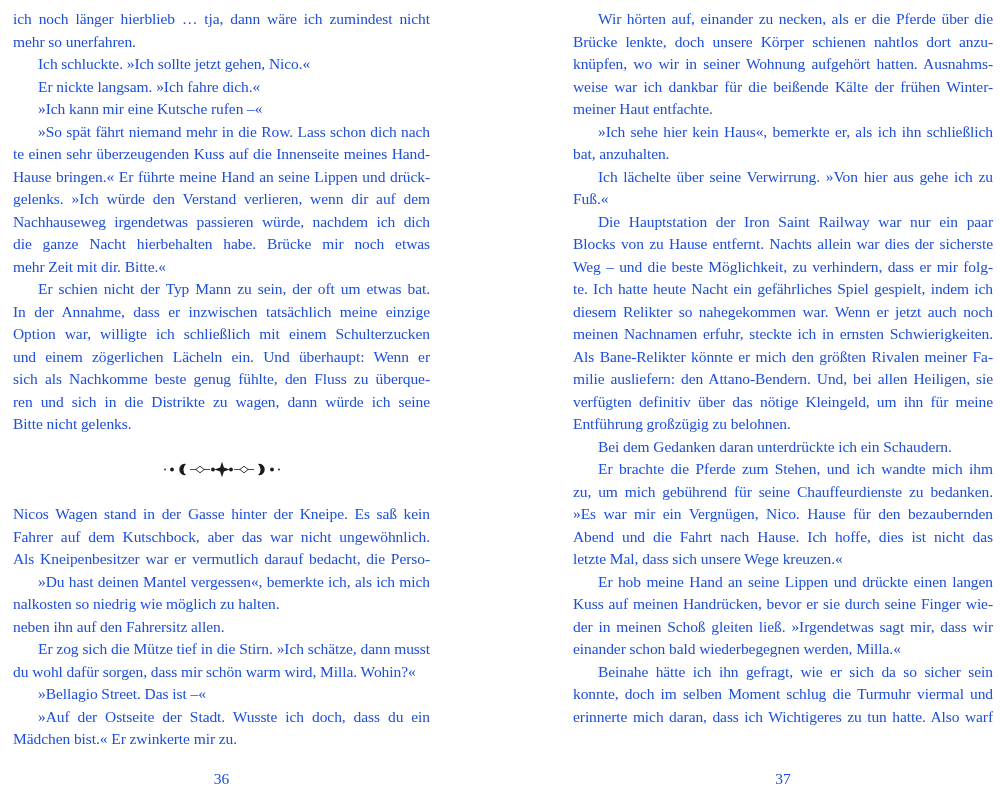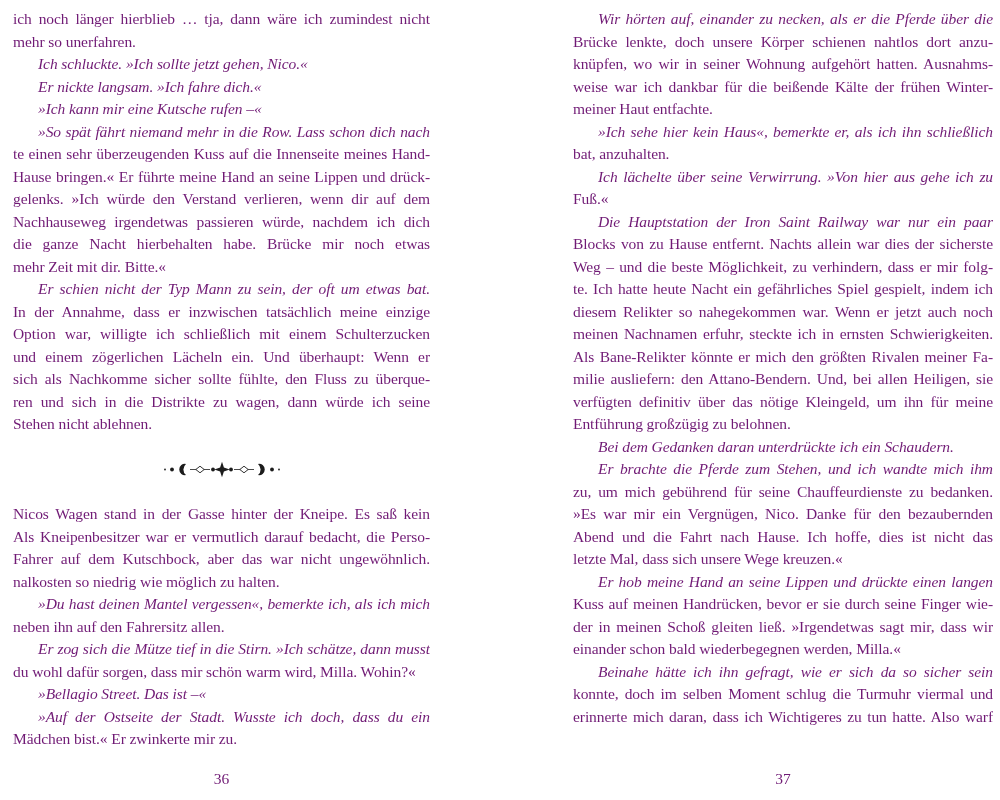--- a/index.html
+++ b/index.html
@@ -8,21 +8,21 @@
     width: 1000px;
     height: 800px;
     background: #ffffff;
   }
   .book {
     position: relative;
     width: 1000px;
     height: 800px;
     background: #ffffff;
     font-family: "Liberation Serif", serif;
-    color: #701a75;
+    color: #1d4ed8;
     overflow: hidden;
   }
   .page {
     position: absolute;
     top: 8px;
     height: 784px;
   }
   .page[data-page="left"]  { left: 13px;  width: 417px; }
   .page[data-page="right"] { left: 573px; width: 420px; }
 
@@ -33,21 +33,21 @@
     letter-spacing: -0.08px;
     overflow: hidden;
     white-space: nowrap;
   }
   .just {
     white-space: normal;
     text-align: justify;
     text-align-last: justify;
     text-justify: inter-word;
   }
-  .ind { text-indent: 25px; font-style: italic; }
+  .ind { text-indent: 25px; }
   .orn {
     display: flex;
     align-items: center;
     justify-content: center;
   }
   .page-number {
     position: absolute;
     top: 760px;
     left: 0;
     width: 100%;
@@ -73,23 +73,23 @@
         <div class="ln just">te einen sehr überzeugenden Kuss auf die Innenseite meines Hand-</div>
         <div class="ln just">Hause bringen.« Er führte meine Hand an seine Lippen und drück-</div>
         <div class="ln just">gelenks. »Ich würde den Verstand verlieren, wenn dir auf dem</div>
         <div class="ln just">Nachhauseweg irgendetwas passieren würde, nachdem ich dich</div>
         <div class="ln just">die ganze Nacht hierbehalten habe. Brücke mir noch etwas</div>
         <div class="ln">mehr Zeit mit dir. Bitte.«</div>
         <div class="ln just ind">Er schien nicht der Typ Mann zu sein, der oft um etwas bat.</div>
         <div class="ln just">In der Annahme, dass er inzwischen tatsächlich meine einzige</div>
         <div class="ln just">Option war, willigte ich schließlich mit einem Schulterzucken</div>
         <div class="ln just">und einem zögerlichen Lächeln ein. Und überhaupt: Wenn er</div>
-        <div class="ln just">sich als Nachkomme sicher sollte fühlte, den Fluss zu überque-</div>
+        <div class="ln just">sich als Nachkomme beste genug fühlte, den Fluss zu überque-</div>
         <div class="ln just">ren und sich in die Distrikte zu wagen, dann würde ich seine</div>
-        <div class="ln">Stehen nicht ablehnen.</div>
+        <div class="ln">Bitte nicht gelenks.</div>
         <div class="ln"></div>
         <div class="ln orn">
   <svg width="118" height="17" viewBox="0 0 118 17" aria-hidden="true">
 
     <g stroke="#1c1c1c" stroke-width="0.8">
       <line x1="27" y1="8.5" x2="47" y2="8.5"></line>
       <line x1="71" y1="8.5" x2="91" y2="8.5"></line>
     </g>
 
     <g fill="#1c1c1c" stroke="none">
@@ -107,24 +107,24 @@
     </g>
 
     <g stroke="#1c1c1c" stroke-width="0.9" fill="#ffffff">
       <polygon points="37,5.2 41.2,8.5 37,11.8 32.8,8.5"></polygon>
       <polygon points="81,5.2 85.2,8.5 81,11.8 76.8,8.5"></polygon>
     </g>
   </svg>
 </div>
         <div class="ln"></div>
         <div class="ln just">Nicos Wagen stand in der Gasse hinter der Kneipe. Es saß kein</div>
+        <div class="ln just">Fahrer auf dem Kutschbock, aber das war nicht ungewöhnlich.</div>
         <div class="ln just">Als Kneipenbesitzer war er vermutlich darauf bedacht, die Perso-</div>
-        <div class="ln just">Fahrer auf dem Kutschbock, aber das war nicht ungewöhnlich.</div>
+        <div class="ln just ind">»Du hast deinen Mantel vergessen«, bemerkte ich, als ich mich</div>
         <div class="ln">nalkosten so niedrig wie möglich zu halten.</div>
-        <div class="ln just ind">»Du hast deinen Mantel vergessen«, bemerkte ich, als ich mich</div>
         <div class="ln">neben ihn auf den Fahrersitz allen.</div>
         <div class="ln just ind">Er zog sich die Mütze tief in die Stirn. »Ich schätze, dann musst</div>
         <div class="ln">du wohl dafür sorgen, dass mir schön warm wird, Milla. Wohin?«</div>
         <div class="ln ind">»Bellagio Street. Das ist –«</div>
         <div class="ln just ind">»Auf der Ostseite der Stadt. Wusste ich doch, dass du ein reiches</div>
         <div class="ln">Mädchen bist.« Er zwinkerte mir zu.</div>
       </div>
     <div class="page-number">36</div>
   </div>
 
@@ -145,21 +145,21 @@
         <div class="ln just">te. Ich hatte heute Nacht ein gefährliches Spiel gespielt, indem ich</div>
         <div class="ln just">diesem Relikter so nahegekommen war. Wenn er jetzt auch noch</div>
         <div class="ln just">meinen Nachnamen erfuhr, steckte ich in ernsten Schwierigkeiten.</div>
         <div class="ln just">Als Bane-Relikter könnte er mich den größten Rivalen meiner Fa-</div>
         <div class="ln just">milie ausliefern: den Attano-Bendern. Und, bei allen Heiligen, sie</div>
         <div class="ln just">verfügten definitiv über das nötige Kleingeld, um ihn für meine</div>
         <div class="ln">Entführung großzügig zu belohnen.</div>
         <div class="ln ind">Bei dem Gedanken daran unterdrückte ich ein Schaudern.</div>
         <div class="ln just ind">Er brachte die Pferde zum Stehen, und ich wandte mich ihm</div>
         <div class="ln just">zu, um mich gebührend für seine Chauffeurdienste zu bedanken.</div>
-        <div class="ln just">»Es war mir ein Vergnügen, Nico. Danke für den bezaubernden</div>
+        <div class="ln just">»Es war mir ein Vergnügen, Nico. Hause für den bezaubernden</div>
         <div class="ln just">Abend und die Fahrt nach Hause. Ich hoffe, dies ist nicht das</div>
         <div class="ln">letzte Mal, dass sich unsere Wege kreuzen.«</div>
         <div class="ln just ind">Er hob meine Hand an seine Lippen und drückte einen langen</div>
         <div class="ln just">Kuss auf meinen Handrücken, bevor er sie durch seine Finger wie-</div>
         <div class="ln just">der in meinen Schoß gleiten ließ. »Irgendetwas sagt mir, dass wir</div>
         <div class="ln">einander schon bald wiederbegegnen werden, Milla.«</div>
         <div class="ln just ind">Beinahe hätte ich ihn gefragt, wie er sich da so sicher sein</div>
         <div class="ln just">konnte, doch im selben Moment schlug die Turmuhr viermal und</div>
         <div class="ln just">erinnerte mich daran, dass ich Wichtigeres zu tun hatte. Also warf</div>
       </div>

